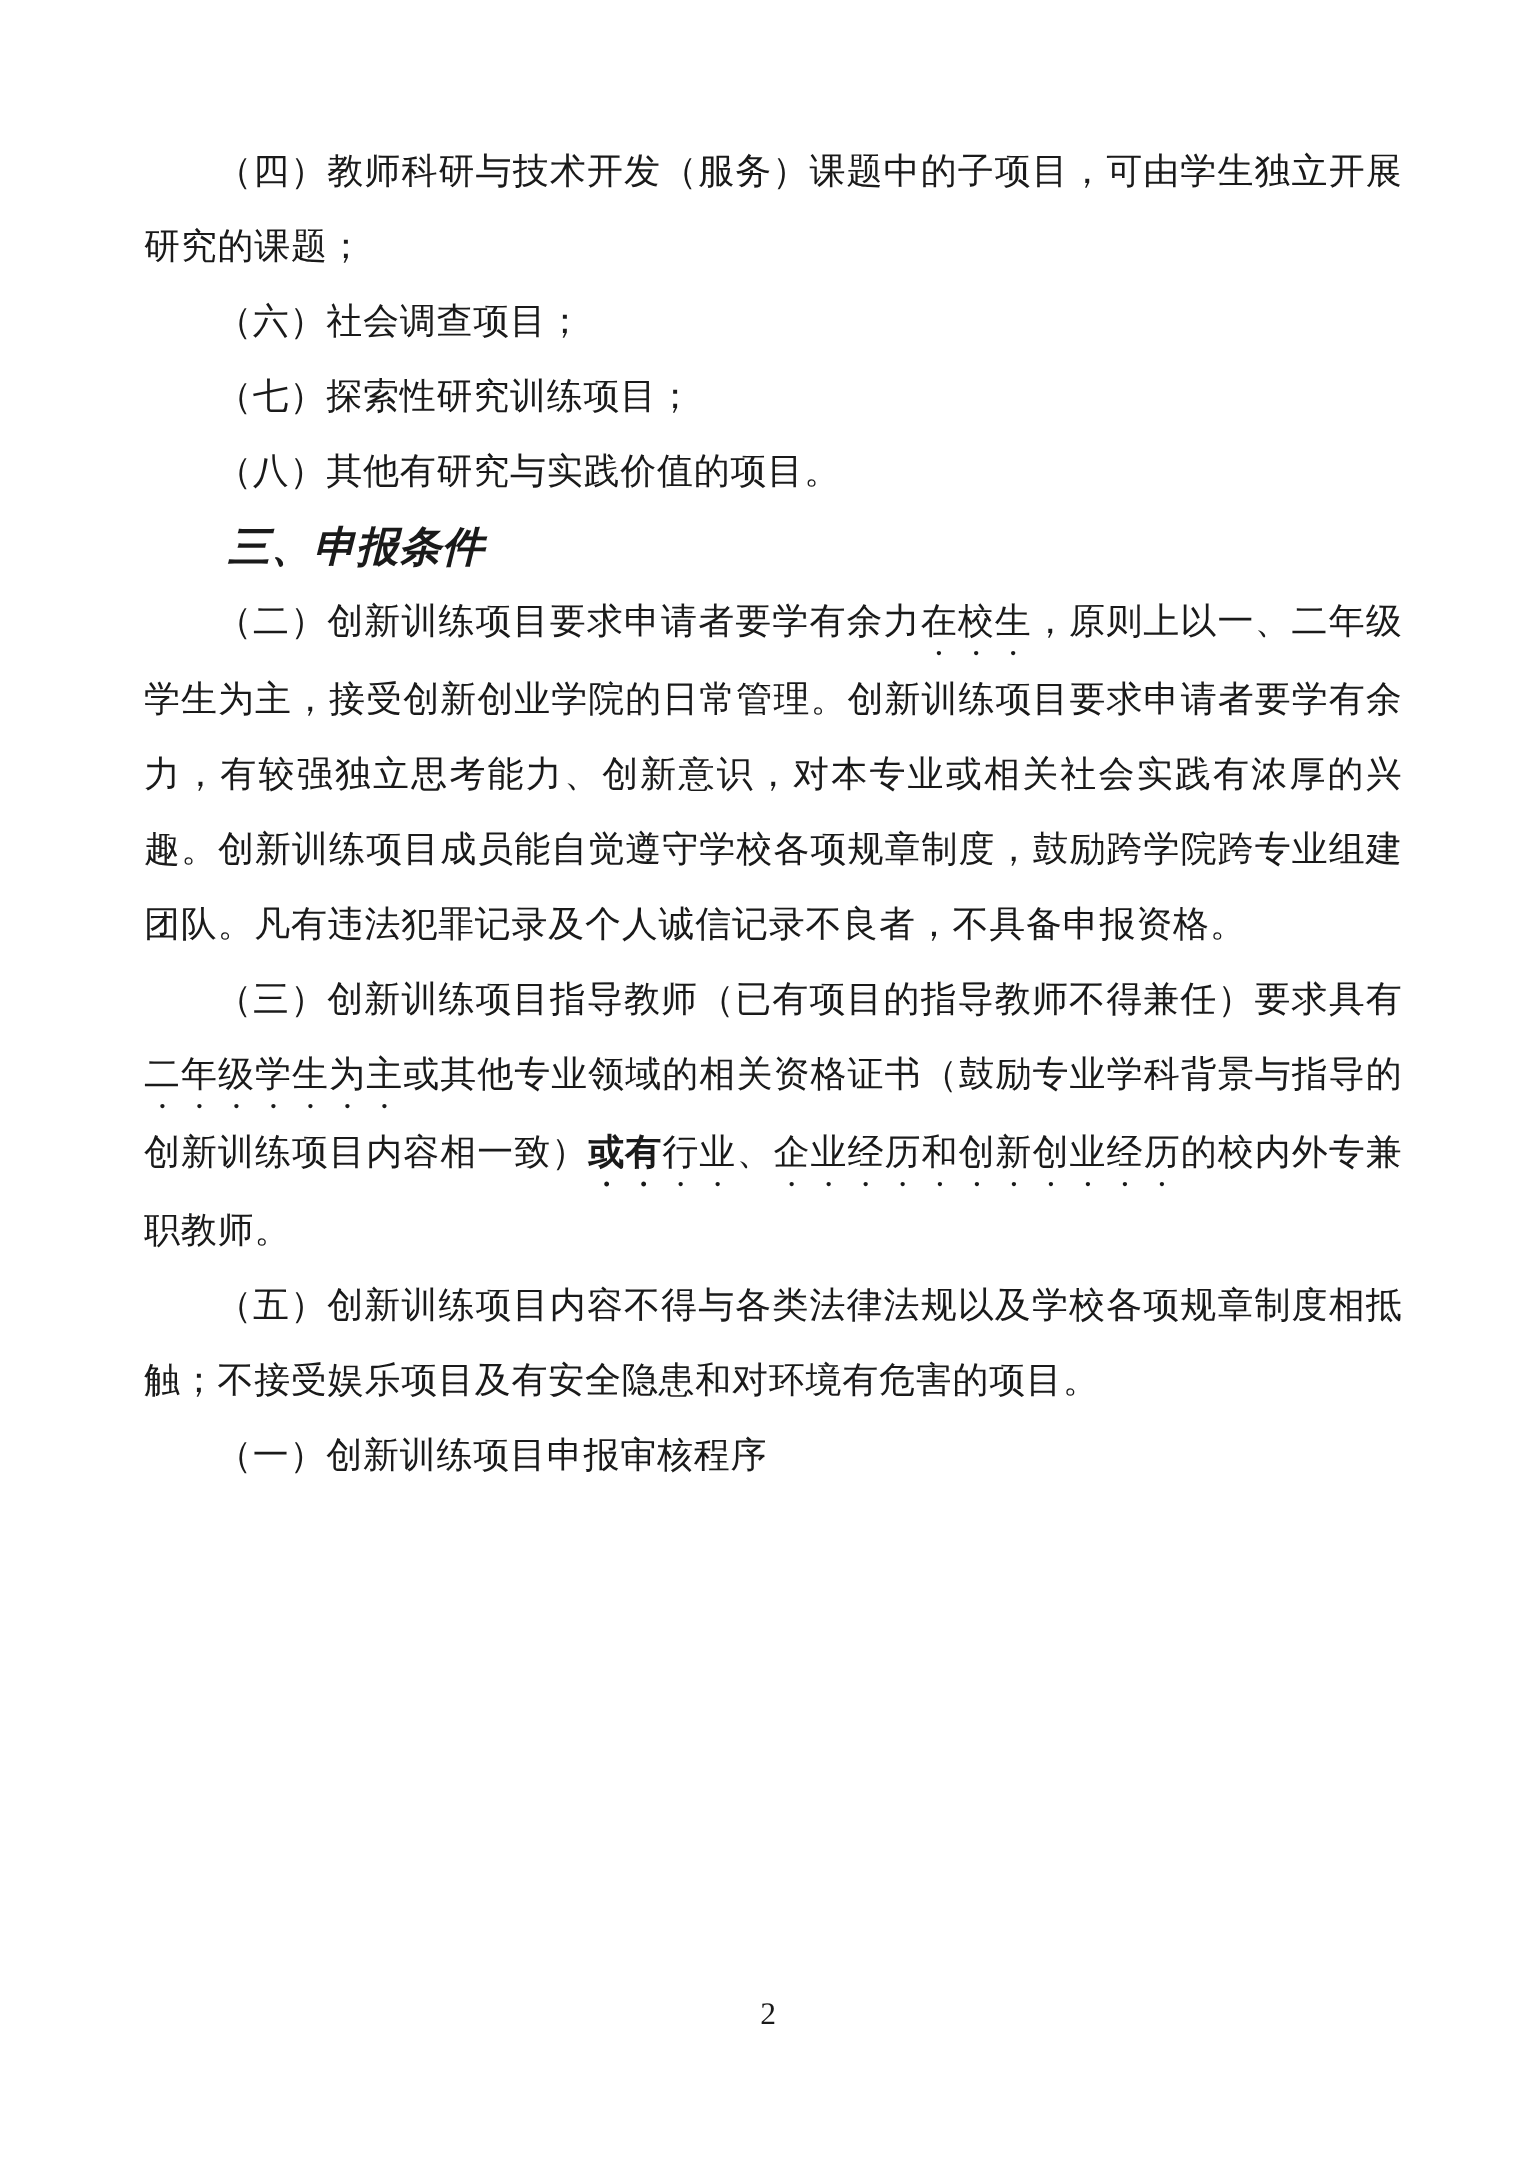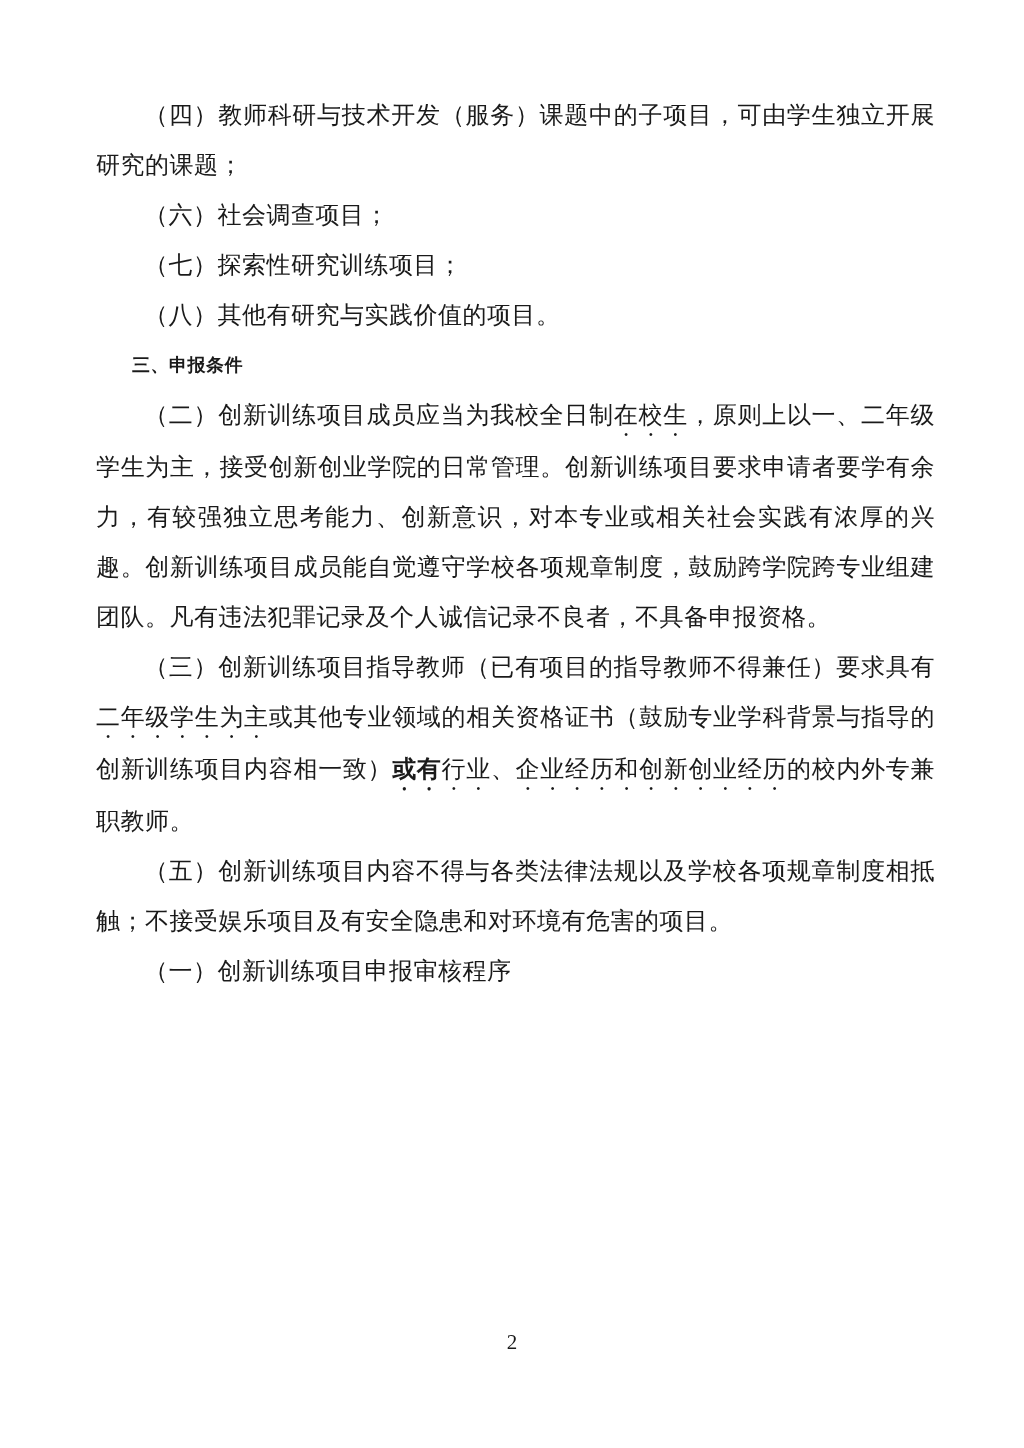--- a/index.html
+++ b/index.html
@@ -24,21 +24,22 @@
     font-size: 24px;
     line-height: 50px;
     text-align: justify;
     text-indent: 2em;
     letter-spacing: 0.5px;
     word-break: break-all;
   }
   .heading {
     font-family: "Liberation Sans", "DejaVu Sans", sans-serif;
     font-weight: 700;
-    font-size: 18px;
+    font-size: 28px;
+    font-style: italic;
   }
   .dots {
     -webkit-text-emphasis: filled dot #1a1a1a;
     -webkit-text-emphasis-position: under right;
     text-emphasis: filled dot #1a1a1a;
     text-emphasis-position: under right;
   }
   .bold { font-weight: 700; }
   .page-number {
     position: absolute;
@@ -60,21 +61,21 @@
 
     <p class="para"><span>（六）社会调查项目；</span></p>
 
     <p class="para"><span>（七）探索性研究训练项目；</span></p>
 
     <p class="para"><span>（八）其他有研究与实践价值的项目。</span></p>
 
     <p class="para heading"><span>三、申报条件</span></p>
 
 
-    <p class="para"><span>（二）创新训练项目成员应当为我校全日制</span><span class="dots">在校生</span><span>，原则上以一、二年级学生为主，接受创新创业学院的日常管理。创新训练项目要求申请者要学有余力，有较强独立思考能力、创新意识，对本专业或相关社会实践有浓厚的兴趣。创新训练项目成员能自觉遵守学校各项规章制度，鼓励跨学院跨专业组建团队。凡有违法犯罪记录及个人诚信记录不良者，不具备申报资格。</span></p>
+    <p class="para"><span>（二）创新训练项目要求申请者要学有余力</span><span class="dots">在校生</span><span>，原则上以一、二年级学生为主，接受创新创业学院的日常管理。创新训练项目要求申请者要学有余力，有较强独立思考能力、创新意识，对本专业或相关社会实践有浓厚的兴趣。创新训练项目成员能自觉遵守学校各项规章制度，鼓励跨学院跨专业组建团队。凡有违法犯罪记录及个人诚信记录不良者，不具备申报资格。</span></p>
 
     <p class="para"><span>（三）创新训练项目指导教师（已有项目的指导教师不得兼任）要求具有</span><span class="dots">二年级学生为主</span><span>或其他专业领域的相关资格证书（鼓励专业学科背景与指导的创新训练项目内容相一致）</span><span class="bold dots">或有</span><span class="dots">行业、企业经历和创新创业经历</span><span>的校内外专兼职教师。</span></p>
 
 
     <p class="para"><span>（五）创新训练项目内容不得与各类法律法规以及学校各项规章制度相抵触；不接受娱乐项目及有安全隐患和对环境有危害的项目。</span></p>
 
 
     <p class="para"><span>（一）创新训练项目申报审核程序</span></p>
 
   </div>

